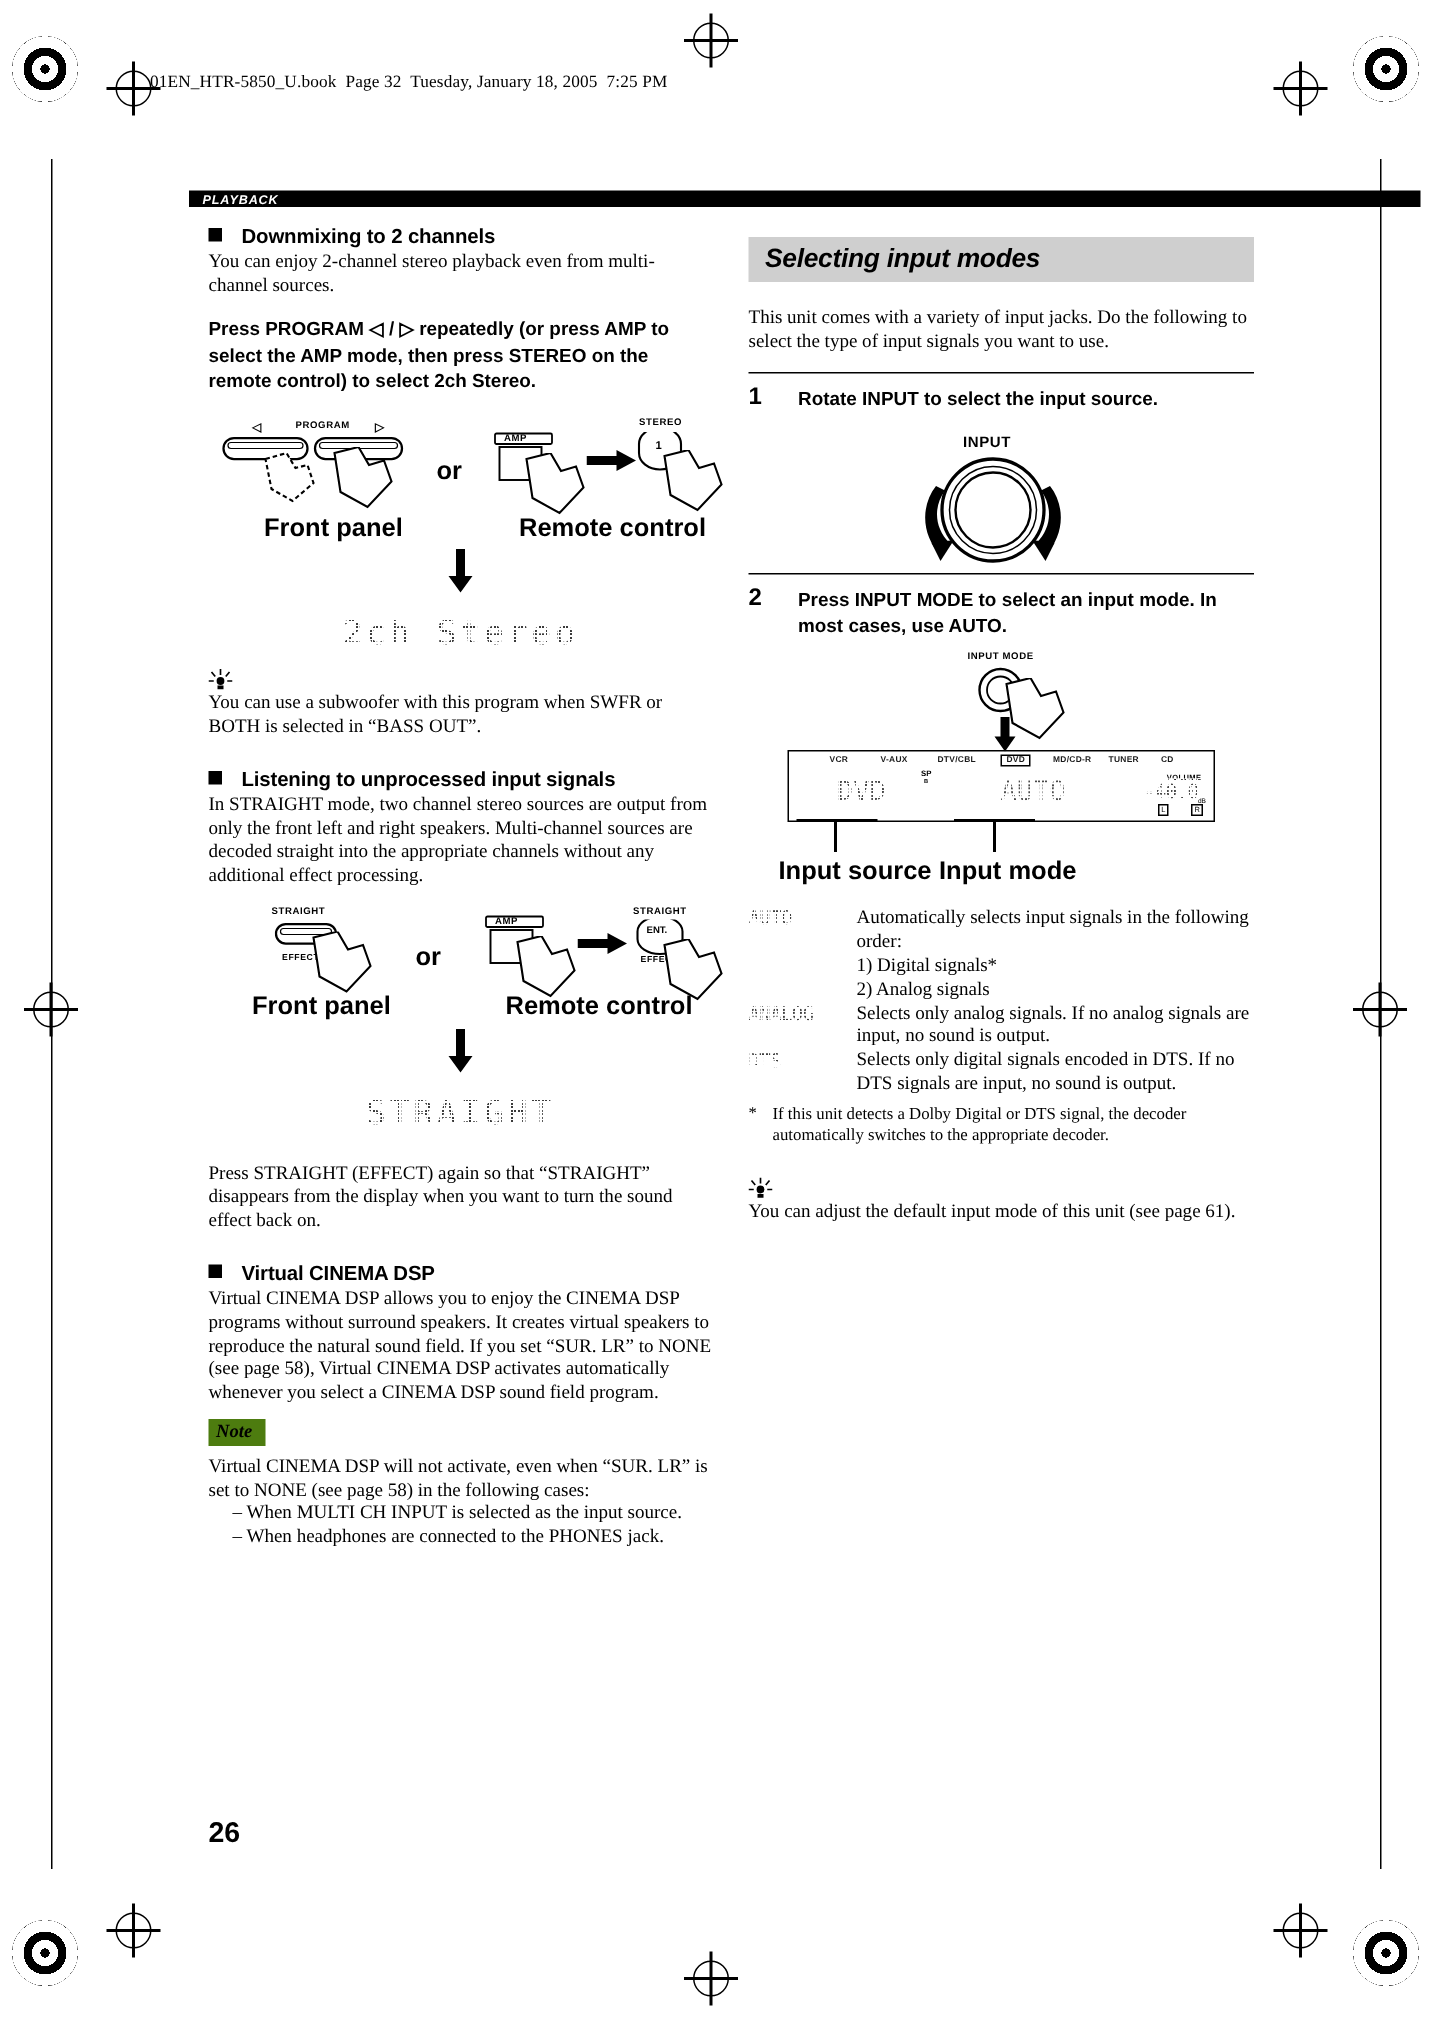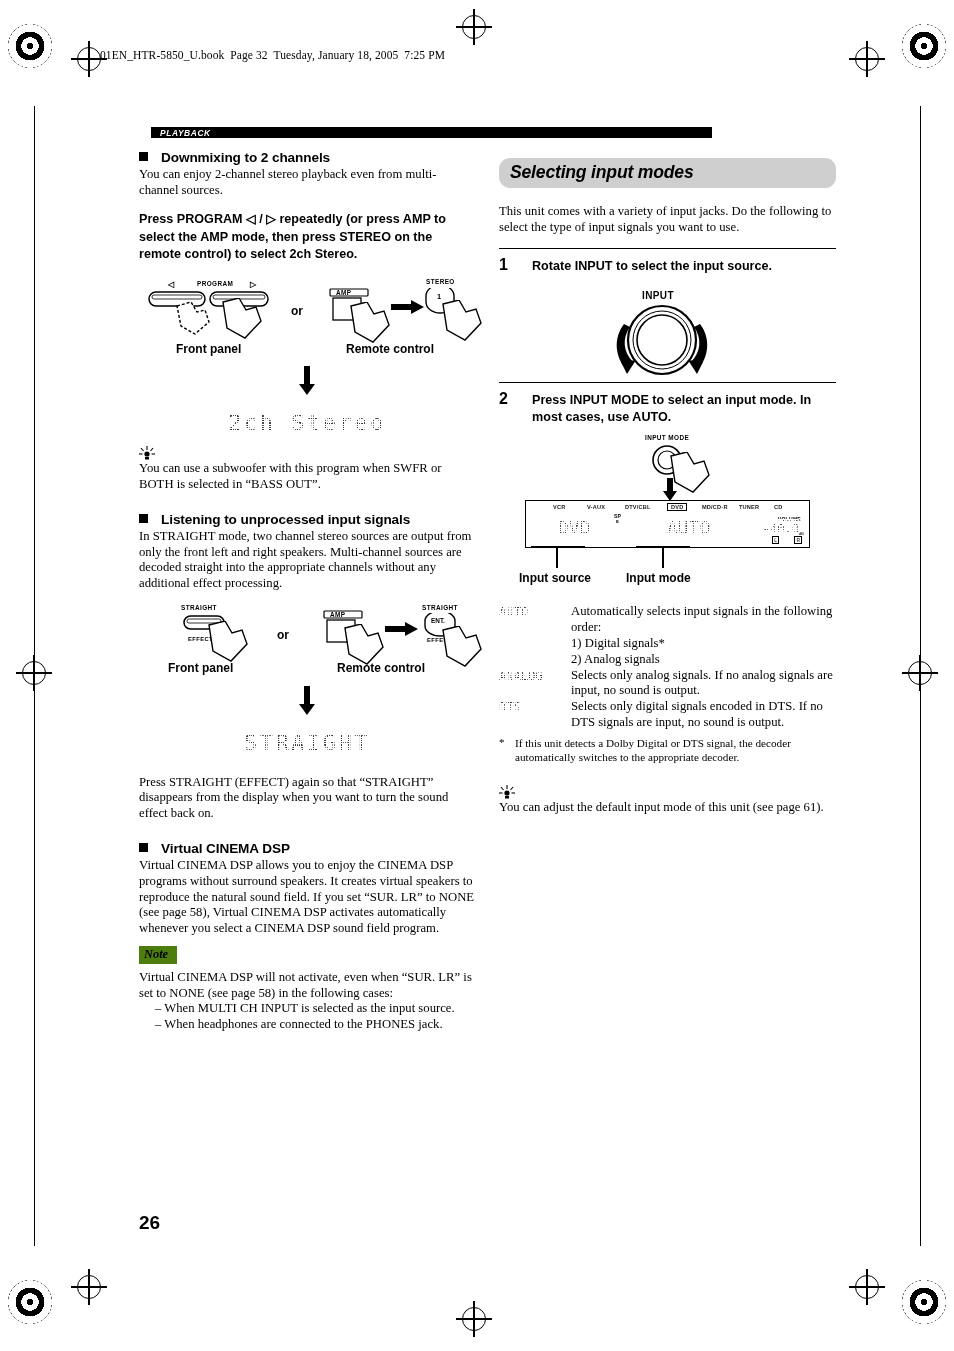--- a/index.html
+++ b/index.html
@@ -16,21 +16,21 @@
   .reg-sm:before, .reg-sm:after { content:""; position:absolute; background:#000; }
   .reg-sm:before { left:50%; top:-7px; width:1.4px; height:36px; margin-left:-0.7px; }
   .reg-sm:after  { top:50%; left:-7px; height:1.4px; width:36px; margin-top:-0.7px; }
   .cmark { position:absolute; background:#000; }
 
   
   .filehdr { position:absolute; left:100px; top:49px; font-size:11.5px;
              font-family:"Liberation Serif", serif; letter-spacing:0.1px; white-space:pre; }
 
   
-  .playback-bar { position:absolute; left:151px; top:127px; width:561px; height:11px;
+  .playback-bar { position:absolute; left:126px; top:127px; width:821px; height:11px;
                   background:#000; }
   .playback-bar span { color:#fff; font-family:"Liberation Sans", sans-serif;
                        font-weight:bold; font-style:italic; font-size:8.4px;
                        letter-spacing:0.6px; position:absolute; left:9px; top:1px; }
 
   .col { position:absolute; }
   .left-col  { left:139px;  top:150px; width:336px; }
   .right-col { left:499px;  top:158px; width:337px; }
 
   
@@ -51,21 +51,21 @@
 
   .note-tag { display:inline-block; background:#4d7c0f; padding:1px 9px 2px 5px;
               font-family:"Liberation Serif", serif; font-weight:bold;
               font-style:italic; font-size:12.4px; margin:10px 0 6px 0;text-align:right; }
 
   ul.dash { list-style:none; margin:0; padding:0 0 0 16px; }
   ul.dash li { font-family:"Liberation Serif", serif; font-size:12.7px;
                line-height:15.6px; }
 
   
-  .big-title { background:#cfcfcf; height:30px; position:relative;border-radius:11px; }
+  .big-title { background:#cfcfcf; height:30px; position:relative; }
   .big-title span { position:absolute; left:11px; top:4px;
       font-family:"Liberation Sans", sans-serif; font-weight:bold; font-style:italic;
       font-size:17.6px; letter-spacing:-0.2px; }
 
   hr.rule { border:none; border-top:1.5px solid #000; margin:13px 0 9px 0; }
 
   
   .step { position:relative; padding-left:33px; }
   .step .num { position:absolute; left:0; top:-2px;
       font-family:"Liberation Sans", sans-serif; font-weight:bold; font-size:16px; }
@@ -83,21 +83,21 @@
   }
   .dotmask { position:relative; display:inline-block; }
   .dotmask:after { content:""; position:absolute; inset:0; pointer-events:none;
       background:
         repeating-linear-gradient(0deg, rgba(255,255,255,0) 0 1.3px, #fff 1.3px 2.3px),
         repeating-linear-gradient(90deg, rgba(255,255,255,0) 0 1.3px, #fff 1.3px 2.3px); }
 
   .down-arrow { display:block; margin:0 auto; }
 
   
-  .cap { font-family:"Liberation Sans", sans-serif; font-weight:bold; font-size:12px; }
+  .cap { font-family:"Liberation Sans", sans-serif; font-weight:bold; font-size:17px; }
   .tiny-lab { font-family:"Liberation Sans", sans-serif; font-weight:bold;
               font-size:6.4px; letter-spacing:0.4px; }
 
   
   .fpd { position:relative; width:283px; height:46px; margin:0 auto;
          border:1.4px solid #000; }
   .fpd .srcrow { position:absolute; left:0; top:3px; width:100%; height:9px; }
   .fpd .srcrow i { position:absolute; font-style:normal;
         font-family:"Liberation Sans", sans-serif; font-weight:bold; font-size:5.6px;
         letter-spacing:0.2px; color:#1a1a1a; }

